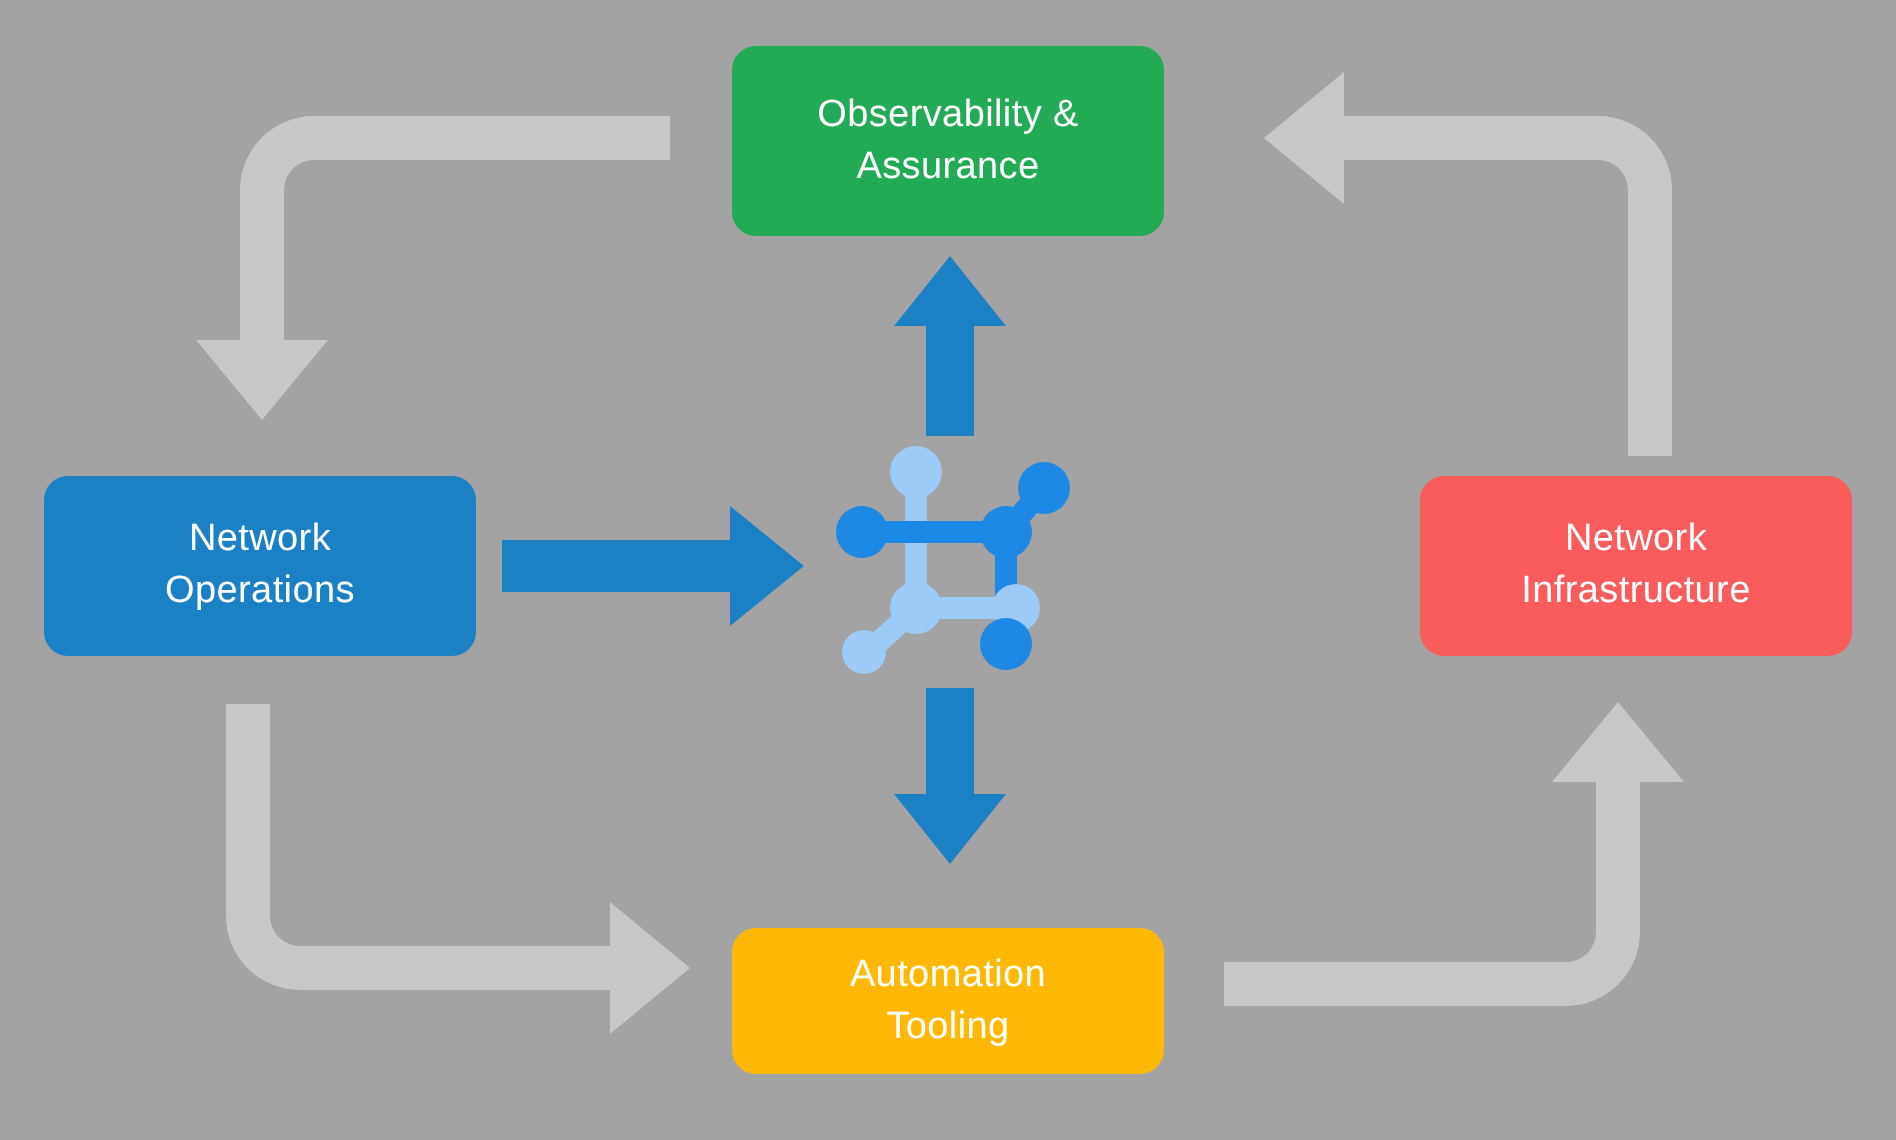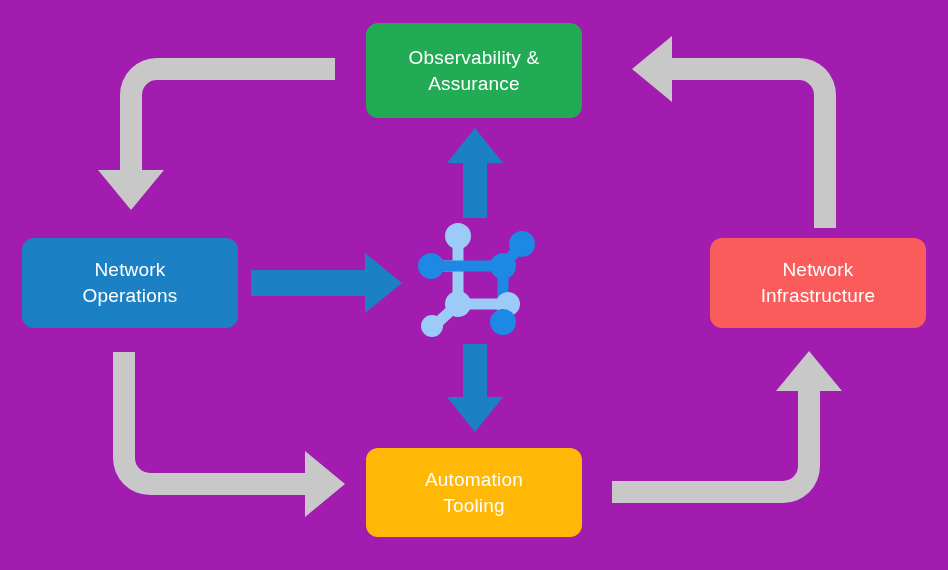--- a/index.html
+++ b/index.html
@@ -4,21 +4,21 @@
 <style>
   html, body {
     margin: 0;
     padding: 0;
     background: #000000;
   }
   #stage {
     position: relative;
     width: 948px;
     height: 570px;
-    background: #a21caf;
+    background: #a3a3a3;
     overflow: hidden;
     font-family: "Liberation Sans", sans-serif;
   }
   .box {
     position: absolute;
     display: flex;
     align-items: center;
     justify-content: center;
     text-align: center;
     border-radius: 12px;
@@ -37,21 +37,21 @@
   }
   #box-netops {
     left: 22px; top: 238px; width: 216px; height: 90px;
     background: #1b81c4;
   }
   #box-netinfra {
     left: 710px; top: 238px; width: 216px; height: 90px;
     background: #fa5b5b;
   }
   #box-automation {
-    left: 366px; top: 448px; width: 216px; height: 89px;
+    left: 366px; top: 464px; width: 216px; height: 73px;
     background: #ffb805;
   }
   svg.layer {
     position: absolute;
     left: 0; top: 0;
     width: 948px;
     height: 570px;
     pointer-events: none;
   }
   #hub-icon {

